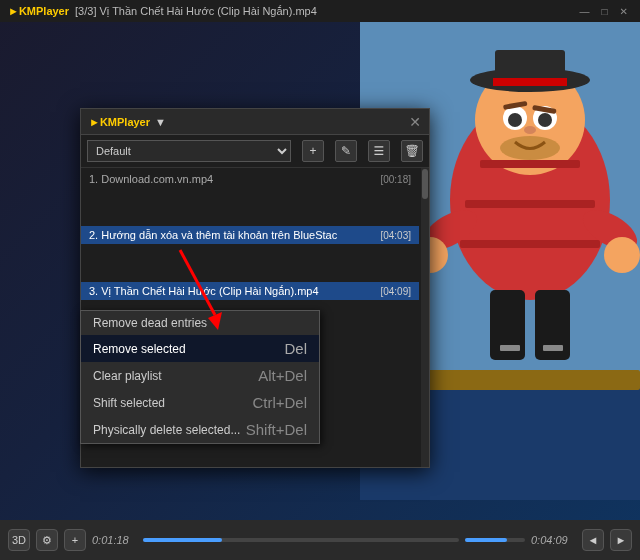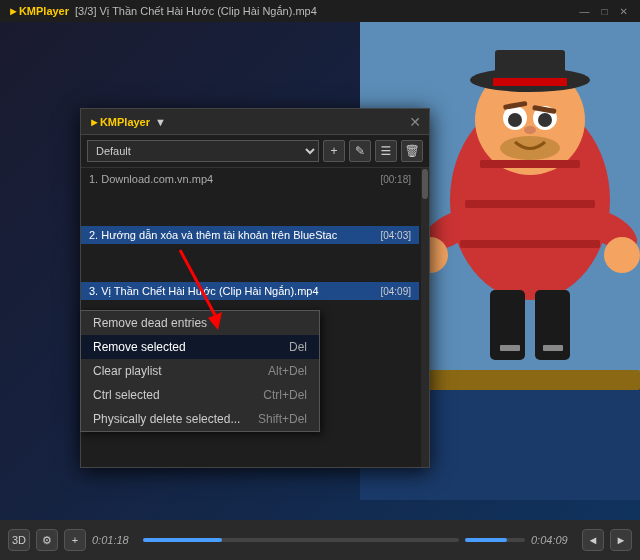--- a/index.html
+++ b/index.html
@@ -200,21 +200,21 @@
       font-size: 14px;
       cursor: pointer;
       line-height: 1;
     }
 
     
     .playlist-toolbar {
       display: flex;
       align-items: center;
       padding: 5px 6px;
-      gap: 4px;
+      gap: 11px;
       border-bottom: 1px solid #333;
       flex-shrink: 0;
     }
 
     .playlist-select {
       flex: 1;
       background: #2a2a2a;
       border: 1px solid #555;
       color: #ccc;
       font-size: 11px;
@@ -308,21 +308,21 @@
       cursor: pointer;
     }
 
     .ctx-item.highlighted {
       background: #0f172a;
       color: #fff;
     }
 
     .ctx-shortcut {
       color: #888;
-      font-size: 12px;
+      font-size: 15px;
     }
 
     .ctx-item.highlighted .ctx-shortcut {
       color: #aaa;
     }
 
     
     .left-dark {
       position: absolute;
       top: 0; left: 0;
@@ -455,21 +455,21 @@
   </div>
   <div class="ctx-item highlighted">
     <span>Remove selected</span>
     <span class="ctx-shortcut">Del</span>
   </div>
   <div class="ctx-item">
     <span>Clear playlist</span>
     <span class="ctx-shortcut">Alt+Del</span>
   </div>
   <div class="ctx-item">
-    <span>Ctrl selected</span>
+    <span>Shift selected</span>
     <span class="ctx-shortcut">Ctrl+Del</span>
   </div>
   <div class="ctx-item">
     <span>Physically delete selected...</span>
     <span class="ctx-shortcut">Shift+Del</span>
   </div>
 </div>
 
 <div class="watermark">Download.com...</div>
 

